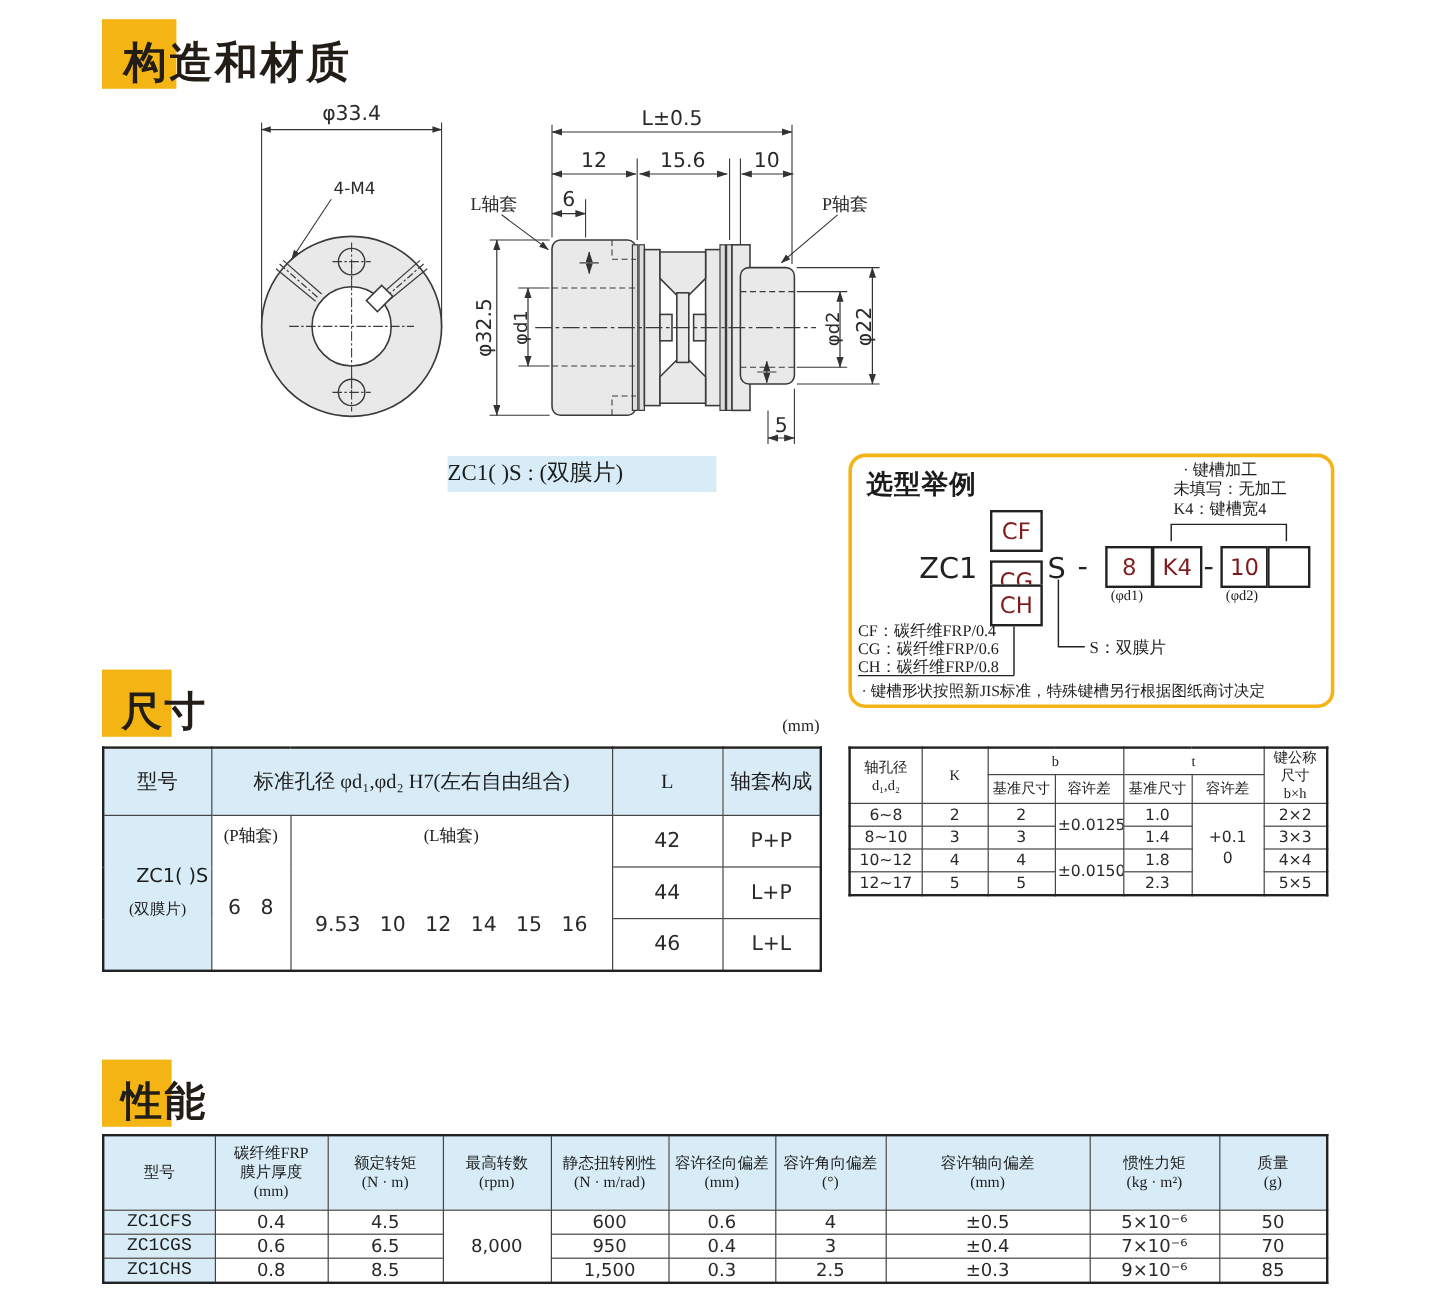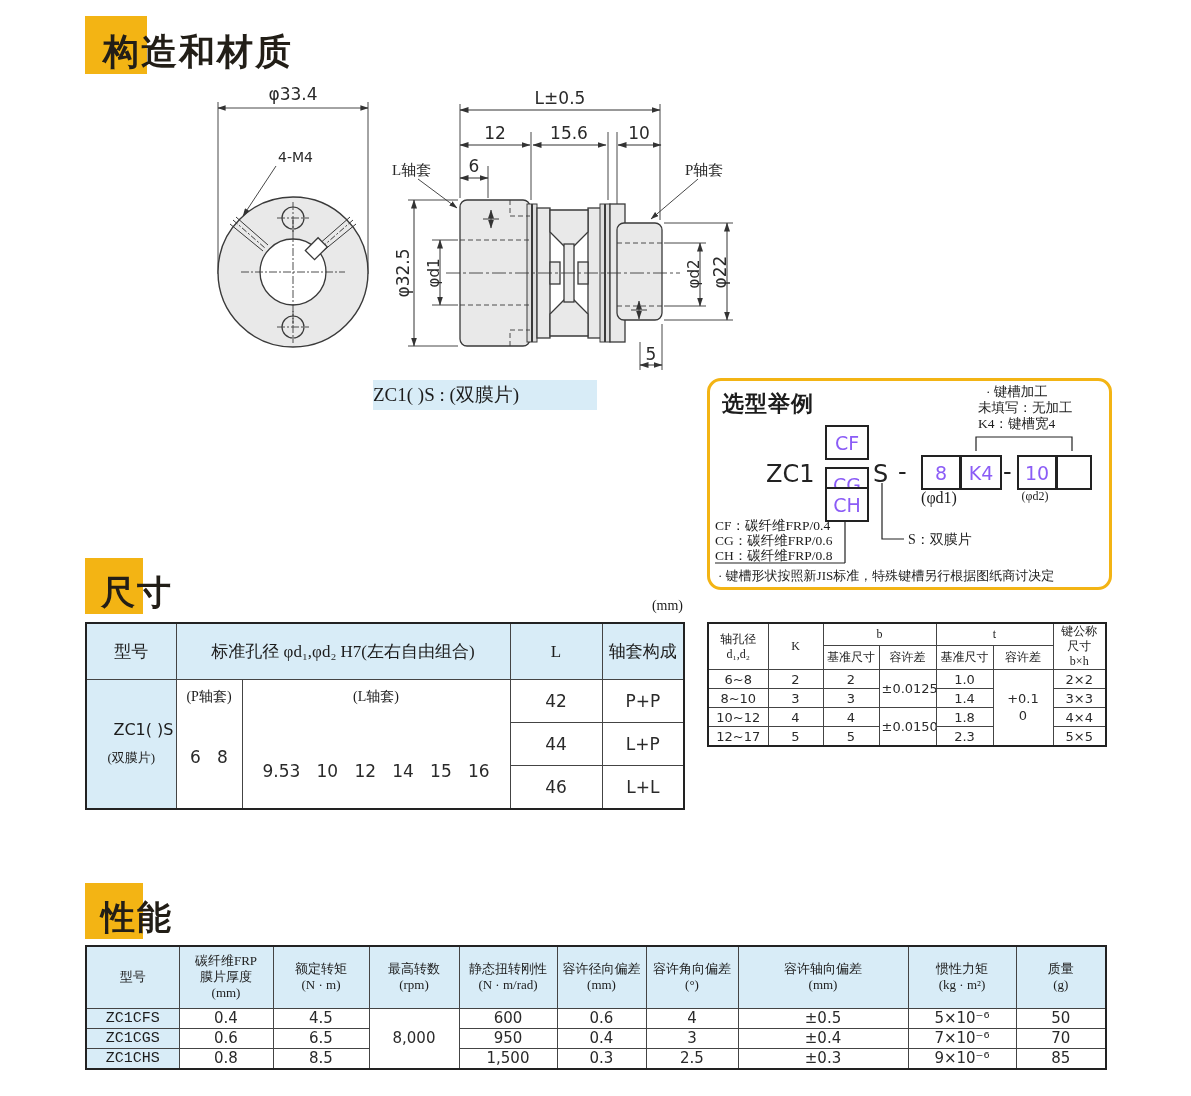--- a/index.html
+++ b/index.html
@@ -41,21 +41,21 @@
            font-family:"Liberation Serif",serif;font-size:19px;line-height:30px;}
   #mm-note{left:595px;top:598px;width:88px;text-align:right;font-size:14px;
            font-family:"Liberation Serif",serif;}
   
   #sel-box{left:707px;top:378px;width:399px;height:206px;border:3px solid #F3B414;
            border-radius:14px;background:#fff;}
   #sel-box .t{position:absolute;font-family:"Liberation Serif",serif;}
   #sel-title{left:12px;top:8px;font-size:22px;font-weight:bold;letter-spacing:1px;
              font-family:"Liberation Sans",sans-serif !important;}
   .code-box{position:absolute;border:2px solid #222;background:#fff;display:flex;
-            align-items:center;justify-content:center;font-size:19px;color:#8b5cf6;
+            align-items:center;justify-content:center;font-size:19px;color:#7f1d1d;
             font-family:"DejaVu Sans",sans-serif;}
   .code-txt{position:absolute;font-size:24px;color:#222;font-family:"DejaVu Sans",sans-serif;}
   svg text{font-family:"DejaVu Sans",sans-serif;fill:#2a2a2a;}
   svg .cjk{font-family:"Liberation Serif",serif;}
 </style>
 </head>
 <body>
 
 <div id="page">
 
@@ -208,21 +208,21 @@
     <div class="code-box" style="left:115px;top:44px;width:40px;height:31px;">CF</div>
     <div class="code-box" style="left:115px;top:86px;width:40px;height:31px;">CG</div>
     <div class="code-box" style="left:115px;top:106px;width:40px;height:31px;">CH</div>
     <div class="code-txt" style="left:163px;top:79px;">S</div>
     <div class="code-txt" style="left:188px;top:77px;">-</div>
     <div class="code-box" style="left:211px;top:74px;width:36px;height:31px;">8</div>
     <div class="code-box" style="left:250px;top:74px;width:38px;height:31px;">K4</div>
     <div class="code-txt" style="left:293px;top:77px;">-</div>
     <div class="code-box" style="left:307px;top:74px;width:36px;height:31px;">10</div>
     <div class="code-box" style="left:346px;top:74px;width:32px;height:31px;"></div>
-    <div class="t" style="left:203px;top:108px;width:52px;text-align:center;font-size:16px;">(φd1)</div>
+    <div class="t" style="left:203px;top:108px;width:52px;text-align:center;font-size:12px;">(φd1)</div>
     <div class="t" style="left:299px;top:108px;width:52px;text-align:center;font-size:12px;">(φd2)</div>
 
     <div class="t" style="left:5px;top:136px;font-size:13.5px;">CF：碳纤维FRP/0.4</div>
     <div class="t" style="left:5px;top:151px;font-size:13.5px;">CG：碳纤维FRP/0.6</div>
     <div class="t" style="left:5px;top:166px;font-size:13.5px;">CH：碳纤维FRP/0.8</div>
     <div class="t" style="left:198px;top:150px;font-size:14px;">S：双膜片</div>
     <div class="t" style="left:8px;top:186px;font-size:13px;">· 键槽形状按照新JIS标准，特殊键槽另行根据图纸商讨决定</div>
   </div>
 
   <div class="sq" style="left:85px;top:558px;width:58px;height:56px;"></div>

